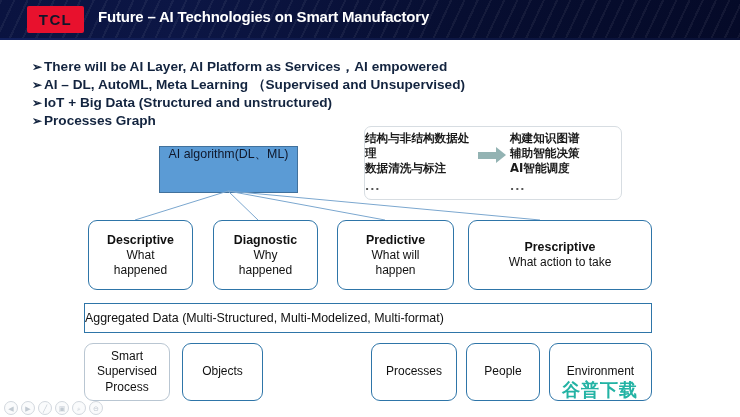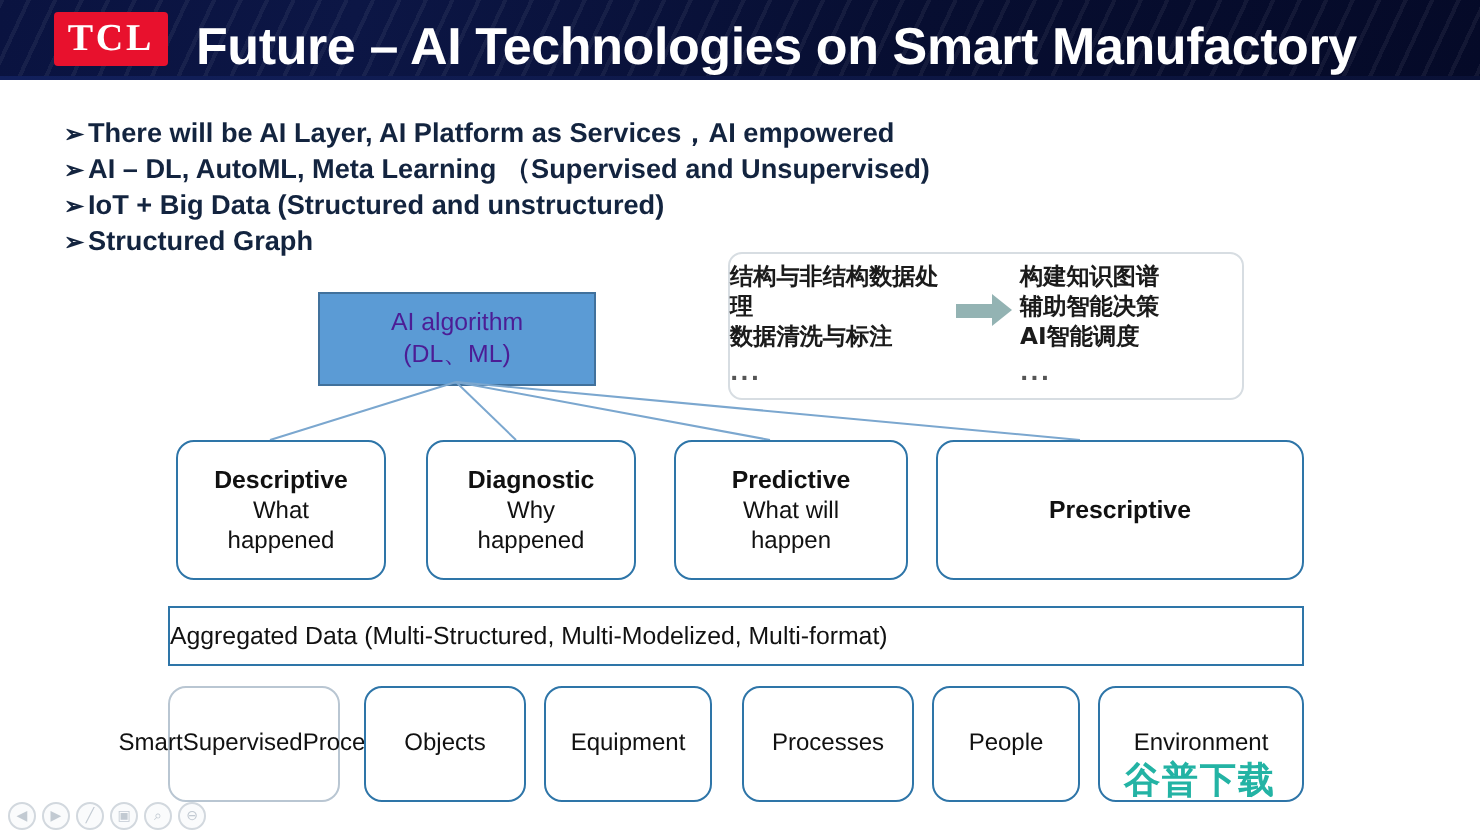--- a/index.html
+++ b/index.html
@@ -22,26 +22,26 @@
   .header:after{
     content:"";position:absolute;left:0;bottom:0;width:100%;height:2px;
     background:linear-gradient(90deg,#12205c,#0a1136);
   }
   .tcl-logo{
     position:absolute;left:27px;top:6px;width:57px;height:27px;
     background:#e8112d;border-radius:2px;
     display:flex;align-items:center;justify-content:center;
   }
   .tcl-logo span{
-    color:#ffffff;font-weight:bold;font-size:19px;letter-spacing:1.4px;
-    font-family:Liberation Serif, serif;
+    color:#0f172a;font-weight:bold;font-size:15px;letter-spacing:1.4px;
+    font-family:Liberation Sans, sans-serif;
   }
   .slide-title{
     position:absolute;left:98px;top:8px;
-    color:#ffffff;font-size:26px;font-weight:bold;
+    color:#ffffff;font-size:15px;font-weight:bold;
     letter-spacing:-0.2px;white-space:nowrap;
   }
 
   
   .bullets{position:absolute;left:32px;top:59px;width:540px;}
   .bullet{
     display:flex;align-items:flex-start;
     font-size:13.6px;font-weight:bold;color:#13243f;
     line-height:16.4px;margin-bottom:1.5px;white-space:nowrap;
   }
@@ -70,22 +70,22 @@
   .cn-arrow .head{
     position:absolute;left:20px;top:20px;width:0;height:0;
     border-top:8.5px solid transparent;border-bottom:8.5px solid transparent;
     border-left:10px solid #93b3b3;
   }
 
   
   .ai-box{
     position:absolute;left:159px;top:146px;width:137px;height:45px;
     background:#5b9bd5;border:1px solid #41719c;
-    display:flex;flex-direction:column;align-items:center;justify-content:center;
-    color:#4c1d95;font-size:12.4px;line-height:15.6px;
+    display:flex;flex-direction:row;align-items:flex-start;justify-content:center;
+    color:#0f172a;font-size:12.4px;line-height:15.6px;
   }
 
   
   .connectors{position:absolute;left:0;top:0;width:740px;height:417px;pointer-events:none;}
 
   
   .abox{
     position:absolute;border:1.7px solid #2e75a8;border-radius:9px;background:#fff;
     display:flex;flex-direction:column;align-items:center;justify-content:center;
     text-align:center;color:#111;
@@ -103,21 +103,21 @@
     position:absolute;left:84px;top:303px;width:566px;height:28px;
     border:1.6px solid #2e75a8;background:#fff;
     display:flex;align-items:center;justify-content:flex-start;
     font-size:12.4px;color:#111;
   }
 
   
   .bbox{
     position:absolute;top:343px;height:56px;border-radius:9px;background:#fff;
     border:1.7px solid #2e75a8;
-    display:flex;flex-direction:row;align-items:center;justify-content:center;
+    display:flex;flex-direction:column;align-items:center;justify-content:center;
     text-align:center;font-size:12px;line-height:15.4px;color:#111;
   }
   .bbox.muted{border:1.4px solid #b9c6d2;}
 
   
   .watermark{
     position:absolute;left:562px;top:378px;
     font-size:18px;font-weight:bold;color:#23b3a4;
     font-family:"DejaVu Sans", sans-serif;letter-spacing:1px;
     white-space:nowrap;
@@ -154,21 +154,21 @@
     <div class="bullet">
       <span class="marker">➢</span>
       <span>AI – DL, AutoML, Meta Learning （Supervised and Unsupervised)</span>
     </div>
     <div class="bullet">
       <span class="marker">➢</span>
       <span>IoT + Big Data (Structured and unstructured)</span>
     </div>
     <div class="bullet">
       <span class="marker">➢</span>
-      <span>Structured Graph</span>
+      <span>Processes Graph</span>
     </div>
   </div>
 
   <div class="cn-box">
     <div class="cn-col">
       <div>结构与非结构数据处理</div>
       <div>数据清洗与标注</div>
       <span class="dots">...</span>
     </div>
     <div class="cn-arrow">
@@ -205,36 +205,34 @@
     <div class="d">Why</div>
     <div class="d">happened</div>
   </div>
   <div class="abox abox-predictive">
     <div class="t">Predictive</div>
     <div class="d">What will</div>
     <div class="d">happen</div>
   </div>
   <div class="abox abox-prescriptive">
     <div class="t">Prescriptive</div>
+    <div class="d">What action to take</div>
   </div>
 
   <div class="agg-bar">
     <span>Aggregated Data (Multi-Structured, Multi-Modelized, Multi-format)</span>
   </div>
 
   <div class="bbox muted" style="left:84px;width:84px;">
     <div>Smart</div>
     <div>Supervised</div>
     <div>Process</div>
   </div>
   <div class="bbox" style="left:182px;width:79px;">
     <div>Objects</div>
-  </div>
-  <div class="bbox" style="left:272px;width:82px;">
-    <div>Equipment</div>
   </div>
   <div class="bbox" style="left:371px;width:84px;text-align:right;">
     <div>Processes</div>
   </div>
   <div class="bbox" style="left:466px;width:72px;">
     <div>People</div>
   </div>
   <div class="bbox" style="left:549px;width:101px;">
     <div>Environment</div>
   </div>

